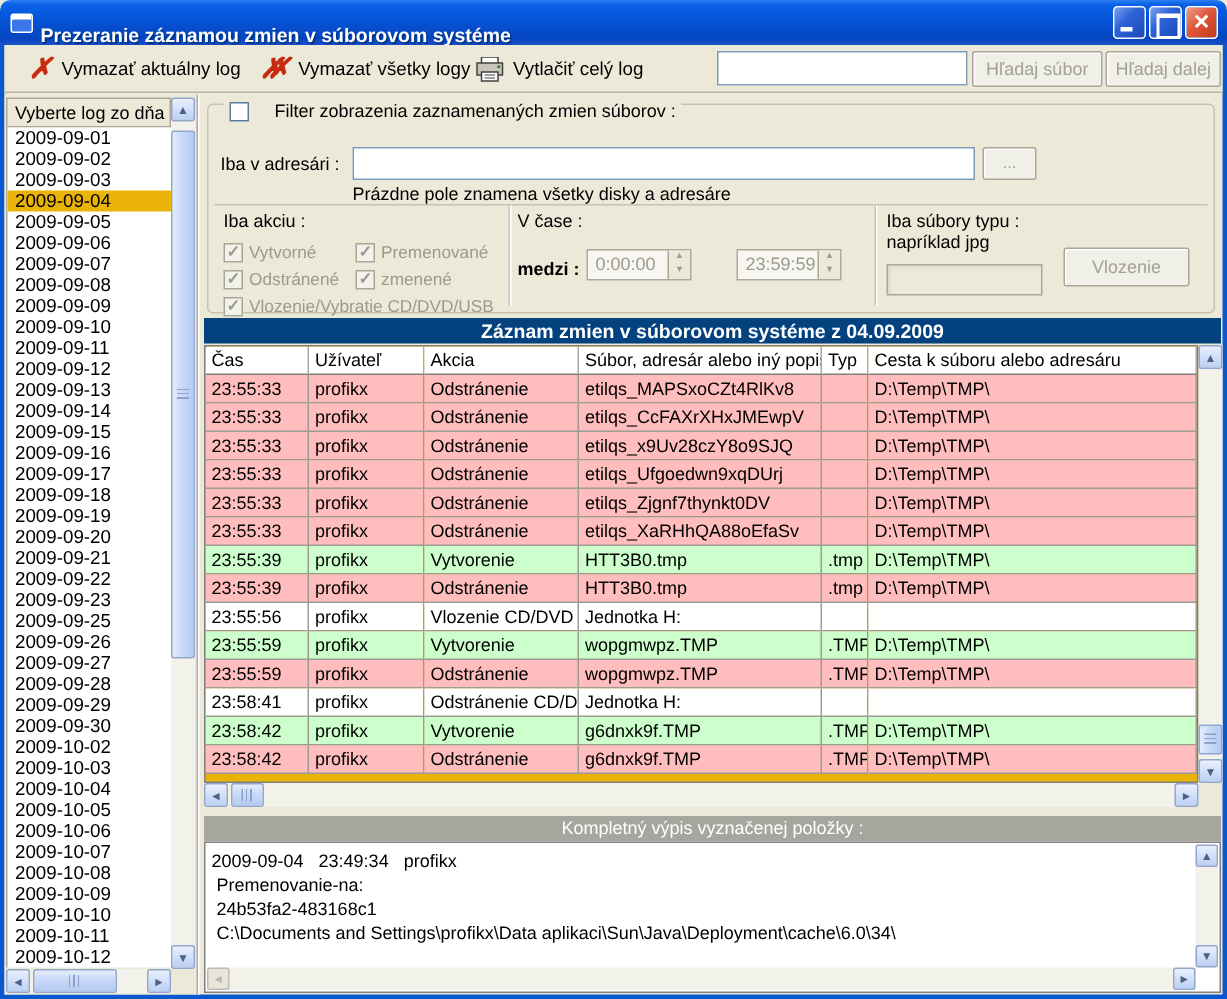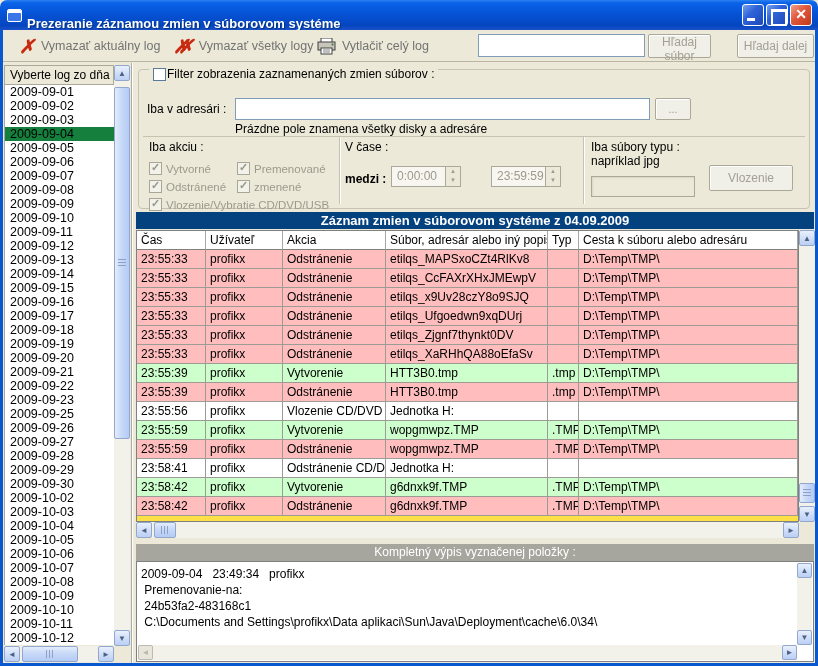--- a/index.html
+++ b/index.html
@@ -28,39 +28,39 @@
     border:3px solid #0A58D0; border-top:0; background:#ECE9D8; }
   .inner { position:relative; width:812px; height:633px; }
 
   
   .toolbar { position:absolute; left:0; top:0; width:812px; height:32px; background:#ECE9D8;
     border-bottom:1px solid #B8B5A5; }
   .tb-item { position:absolute; top:3px; height:26px; display:flex; align-items:center; gap:6px;
     padding:0 4px; cursor:pointer; }
   .xicon { color:#C82A10; font-size:19px; font-weight:bold; line-height:19px; font-style:italic; }
   .xicon.double { letter-spacing:-11px; margin-right:10px; }
-  .tb-label { font-size:12.5px; color:#737373; white-space:nowrap; }
+  .tb-label { font-size:12.5px; color:#000000; white-space:nowrap; }
   .search-input { position:absolute; left:475px; top:4px; width:167px; height:23px;
     border:1px solid #7F9DB9; background:#fff; font-size:12px; padding:0 4px; }
   .btn-dis { position:absolute; top:4px; height:24px; background:#F0EFE8; border:1px solid #ACA899;
     box-shadow:inset 1px 1px 0 #FFFFFF; border-radius:2px; color:#A3A195; font-size:12px; text-align:center; }
 
   
   .main { position:absolute; left:0; top:33px; width:812px; height:600px; }
 
   
   .sidebar { position:absolute; left:0; top:0; width:130px; height:600px;
     border-right:2px groove #FFFFFF; background:#ECE9D8; }
   .sb-header { position:absolute; left:1px; top:2px; width:110px; height:20px; background:#ECE9D8;
     border:1px solid #ACA899; font-size:12px; line-height:18px; padding-left:5px; white-space:nowrap; }
   .datelist { position:absolute; left:1px; top:22px; width:110px; height:560px; background:#fff;
     border-left:1px solid #ACA899; overflow:hidden; }
   .date-item { height:14px; line-height:14px; font-size:12.5px; padding-left:5px; color:#000;
     white-space:nowrap; cursor:pointer; }
-  .date-item.selected { background:#15803d; }
+  .date-item.selected { background:#eab308; }
 
   
   .sb-btn { position:absolute; background:linear-gradient(180deg,#E9F0FC 0%,#CCDCF8 60%,#BCD0F4 100%);
     border:1px solid #93A7CD; border-radius:2px; color:#4D6185; font-size:8px; text-align:center;
     cursor:pointer; }
   .sb-btn.gray { color:#B8B8B0; border-color:#BDBBAF; background:#E8E6DB; }
   .sb-track-v { position:absolute; width:16px; background:#F2F1EA; }
   .sb-track-h { position:absolute; height:16px; background:#F2F1EA; }
   .sb-thumb { position:absolute; background:linear-gradient(90deg,#E3ECFC 0%,#C6D8F7 50%,#B4CBF5 100%);
     border:1px solid #93A7CD; border-radius:2px; cursor:pointer; }
@@ -71,21 +71,21 @@
   .grip-h { position:absolute; top:3px; bottom:3px; left:50%; width:7px; margin-left:-4px;
     background:repeating-linear-gradient(90deg,#8CA0C8 0 1px,transparent 1px 3px); }
 
   
   .content { position:absolute; left:132px; top:0; width:680px; height:600px; }
 
   
   .filterbox { position:absolute; left:3px; top:6px; width:672px; height:140px;
     border:1px solid #C6C3B3; border-radius:4px; }
   .filter-legend { position:absolute; left:10px; top:-3px; background:#ECE9D8; padding:0 4px;
-    display:flex; align-items:center; gap:1px; font-size:12px; }
+    display:flex; align-items:center; gap:17px; font-size:12px; }
   .cb { width:13px; height:13px; border:1px solid #5A7A9C; background:#fff; display:inline-block; position:relative; }
   .cb.dis { border-color:#A8A696; background:#F2F1EA; }
   .cb.dis::after { content:"✓"; position:absolute; left:1px; top:-2px; font-size:11px; color:#9B998B; font-weight:bold; }
   .dir-row { position:absolute; left:8px; top:28px; width:656px; height:22px; }
   .dir-label { position:absolute; left:0; top:4px; font-size:12px; white-space:nowrap; }
   .dir-input { position:absolute; left:88px; top:0; width:415px; height:22px; border:1px solid #7F9DB9;
     background:#fff; font-size:12px; padding:0 4px; }
   .browse-btn { position:absolute; left:508px; top:0; width:36px; height:22px; background:#F0EFE8;
     border:1px solid #ACA899; box-shadow:inset 1px 1px 0 #fff; border-radius:2px; color:#A3A195;
     font-size:11px; text-align:center; line-height:20px; cursor:pointer; }
@@ -108,21 +108,21 @@
   .sec-type { position:absolute; left:448px; top:3px; width:110px; height:66px; font-size:12px; }
   .type-input { position:absolute; left:0; top:36px; width:104px; height:21px; border:1px solid #ACA899;
     background:#ECE9D8; box-shadow:inset 1px 1px 2px #D8D5C5; }
   .filtruj { position:absolute; left:566px; top:28px; width:84px; height:26px; background:#F0EFE8;
     border:1px solid #ACA899; box-shadow:inset 1px 1px 0 #fff; border-radius:2px; color:#A3A195;
     font-size:12px; cursor:pointer; }
 
   
   .log-title { position:absolute; left:1px; top:149px; width:678px; height:17px; background:#04417F;
     color:#fff; font-size:13px; font-weight:bold; text-align:center; line-height:17px; }
-  .tablebox { position:absolute; left:1px; top:167px; width:663px; height:292px; background:#fde047;
+  .tablebox { position:absolute; left:1px; top:167px; width:663px; height:292px; background:#eab308;
     border:1px solid #808080; overflow:hidden; }
   .trow { display:grid; grid-template-columns:69px 77px 103px 162px 31px 1fr; height:19px; }
   .trow > div { border-right:1px solid #9C9C94; border-bottom:1px solid #9C9C94; font-size:12px;
     line-height:18px; padding-left:4px; white-space:nowrap; overflow:hidden; }
   .thead > div { background:#fff; border-right:1px solid #A8A8A0; border-bottom:1px solid #808080; color:#000; }
   .k-del > div { background:#FFBDBD; }
   .k-new > div { background:#CCFFCC; }
   .k-info > div { background:#FFFFFF; }
   .tbl-vscroll { position:absolute; left:664px; top:167px; width:16px; height:292px; background:#F2F1EA; }
   .tbl-hscroll { position:absolute; left:1px; top:459px; width:663px; height:16px; background:#F2F1EA; }
@@ -169,21 +169,21 @@
           <rect x="4" y="0" width="11" height="5" fill="#fff" stroke="#404040"></rect>
           <rect x="1" y="4" width="17" height="8" fill="#C8C6BA" stroke="#404040"></rect>
           <rect x="4" y="10" width="11" height="6" fill="#fff" stroke="#404040"></rect>
           <line x1="6" y1="12" x2="13" y2="12" stroke="#808080"></line>
           <line x1="6" y1="14" x2="13" y2="14" stroke="#808080"></line>
           <circle cx="15.5" cy="6.5" r="1" fill="#3A6E3A"></circle>
         </svg>
         <span class="tb-label">Vytlačiť celý log</span>
       </div>
       <input class="search-input" value="" style="">
-      <button class="btn-dis" style="left:645px;width:63px">Hľadaj súbor</button>
+      <button class="btn-dis" style="left:645px;width:87px">Hľadaj súbor</button>
       <button class="btn-dis" style="left:734px;width:77px">Hľadaj dalej</button>
     </div>
 
     <div class="main">
 
       <div class="sidebar">
         <div class="sb-header">Vyberte log zo dňa :</div>
         <div class="datelist">
 
             <div class="date-item">2009-09-01</div>

